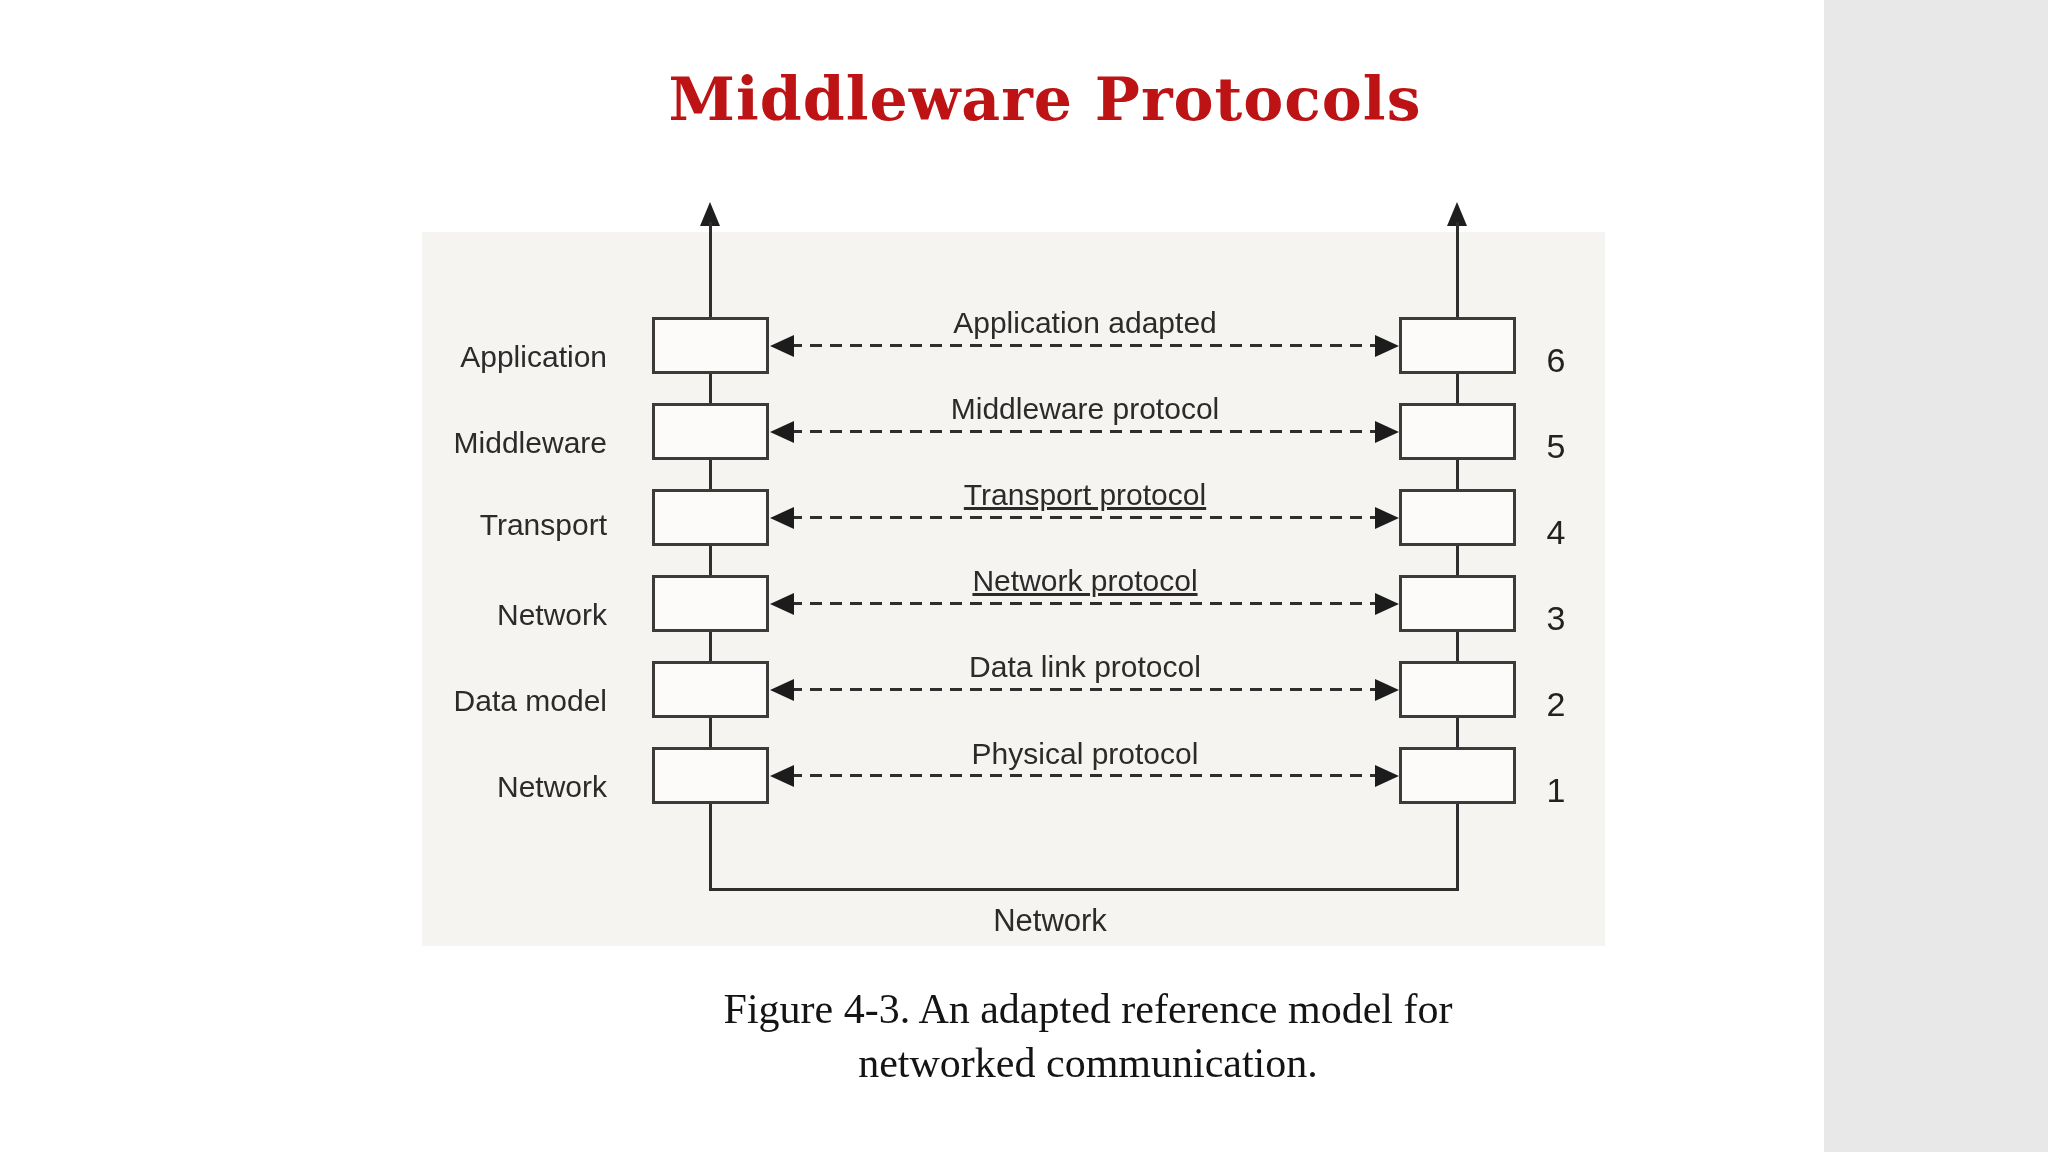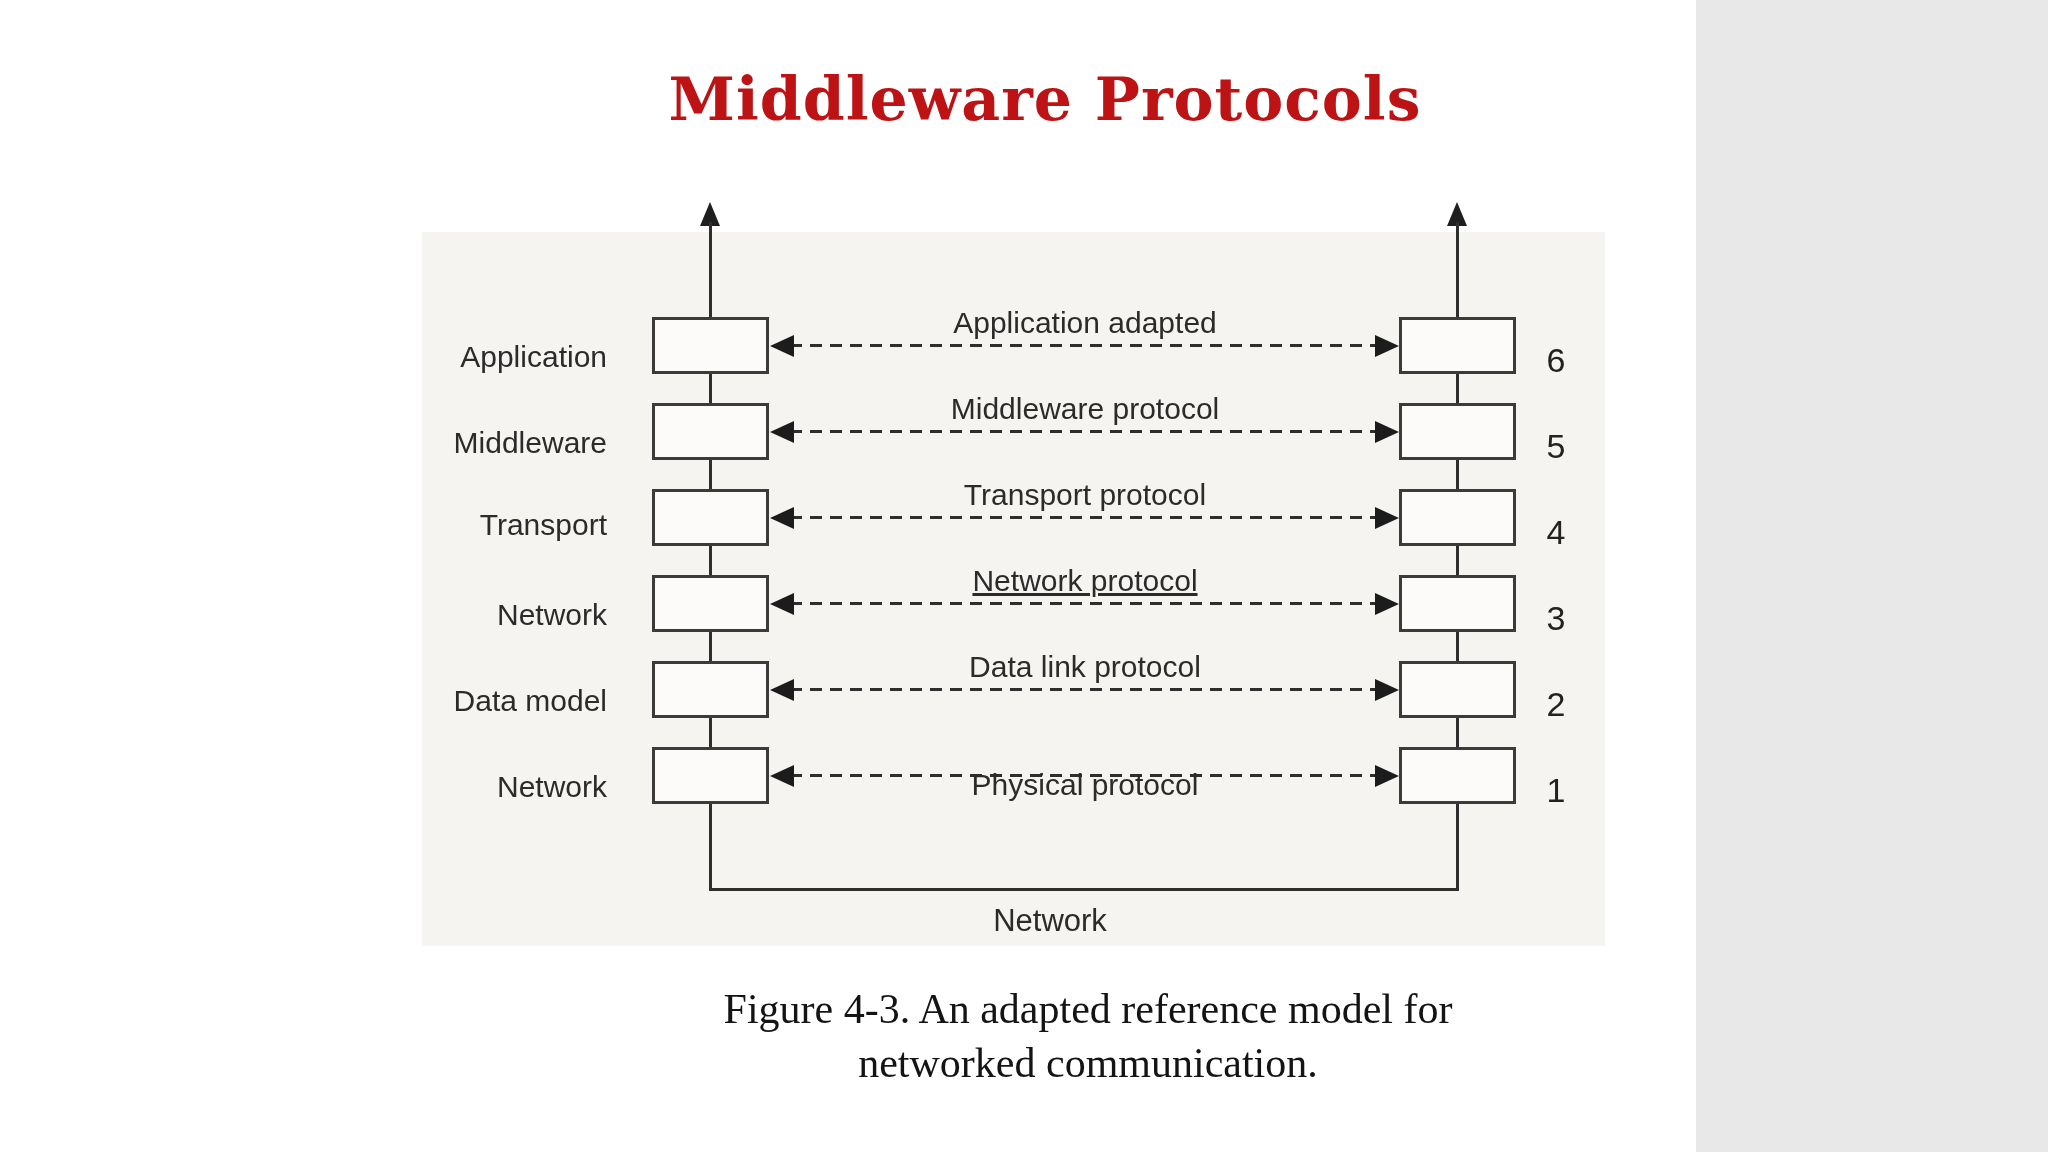--- a/index.html
+++ b/index.html
@@ -1,17 +1,17 @@
 <!DOCTYPE html>
 <html><head>
 <meta charset="utf-8">
 <style>
   html,body{margin:0;padding:0;background:#e8e8e8;}
   .slide{
-    position:relative;width:1696px;height:1152px;background:#ffffff;
+    position:relative;width:1824px;height:1152px;background:#ffffff;
     overflow:hidden;font-family:"Liberation Sans",sans-serif;
   }
   .slide-title{
     position:absolute;left:21px;top:64px;width:2048px;text-align:center;
     font-family:"DejaVu Serif","Liberation Serif",serif;
     font-weight:bold;font-size:60px;letter-spacing:1px;color:#bd1315;
   }
   .figure-panel{
     position:absolute;left:422px;top:232px;width:1183px;height:714px;
     background:#f6f4f0;z-index:0;
@@ -96,21 +96,21 @@
       <div class="layer-box" style="left: 652px; top: 403px;"></div>
       <div class="layer-box" style="left: 1399px; top: 403px;"></div>
       <div class="protocol-label" style="top: 390.5px;">Middleware protocol</div>
       <div class="dashed-line" style="left: 790px; top: 430px; width: 588px;"></div>
       <div class="arrowhead left" style="left: 770px; top: 420.5px;"></div>
       <div class="arrowhead right" style="left: 1375px; top: 420.5px;"></div>
       <div class="layer-number" style="top: 427.5px;">5</div>
       <div class="layer-label" style="top: 507px;">Transport</div>
       <div class="layer-box" style="left: 652px; top: 489px;"></div>
       <div class="layer-box" style="left: 1399px; top: 489px;"></div>
-      <div class="protocol-label" style="top: 476.5px;">Transport protocol</div>
+      <div class="protocol-label" style="top: 476.5px; text-decoration: underline;">Transport protocol</div>
       <div class="dashed-line" style="left: 790px; top: 516px; width: 588px;"></div>
       <div class="arrowhead left" style="left: 770px; top: 506.5px;"></div>
       <div class="arrowhead right" style="left: 1375px; top: 506.5px;"></div>
       <div class="layer-number" style="top: 513.5px;">4</div>
       <div class="layer-label" style="top: 596.5px;">Network</div>
       <div class="layer-box" style="left: 652px; top: 575px;"></div>
       <div class="layer-box" style="left: 1399px; top: 575px;"></div>
       <div class="protocol-label" style="top: 562.5px; text-decoration: underline;">Network protocol</div>
       <div class="dashed-line" style="left: 790px; top: 602px; width: 588px;"></div>
       <div class="arrowhead left" style="left: 770px; top: 592.5px;"></div>
@@ -120,21 +120,21 @@
       <div class="layer-box" style="left: 652px; top: 661px;"></div>
       <div class="layer-box" style="left: 1399px; top: 661px;"></div>
       <div class="protocol-label" style="top: 648.5px;">Data link protocol</div>
       <div class="dashed-line" style="left: 790px; top: 688px; width: 588px;"></div>
       <div class="arrowhead left" style="left: 770px; top: 678.5px;"></div>
       <div class="arrowhead right" style="left: 1375px; top: 678.5px;"></div>
       <div class="layer-number" style="top: 685.5px;">2</div>
       <div class="layer-label" style="top: 768.5px;">Network</div>
       <div class="layer-box" style="left: 652px; top: 747px;"></div>
       <div class="layer-box" style="left: 1399px; top: 747px;"></div>
-      <div class="protocol-label" style="top: 767px;">Physical protocol</div>
+      <div class="protocol-label" style="top: 736px;">Physical protocol</div>
       <div class="dashed-line" style="left: 790px; top: 774px; width: 588px;"></div>
       <div class="arrowhead left" style="left: 770px; top: 764.5px;"></div>
       <div class="arrowhead right" style="left: 1375px; top: 764.5px;"></div>
       <div class="layer-number" style="top: 771.5px;">1</div>
     </div>
 
   <div class="network-label">Network</div>
 
   <div class="figure-caption">
     <div>Figure 4-3. An adapted reference model for</div>

